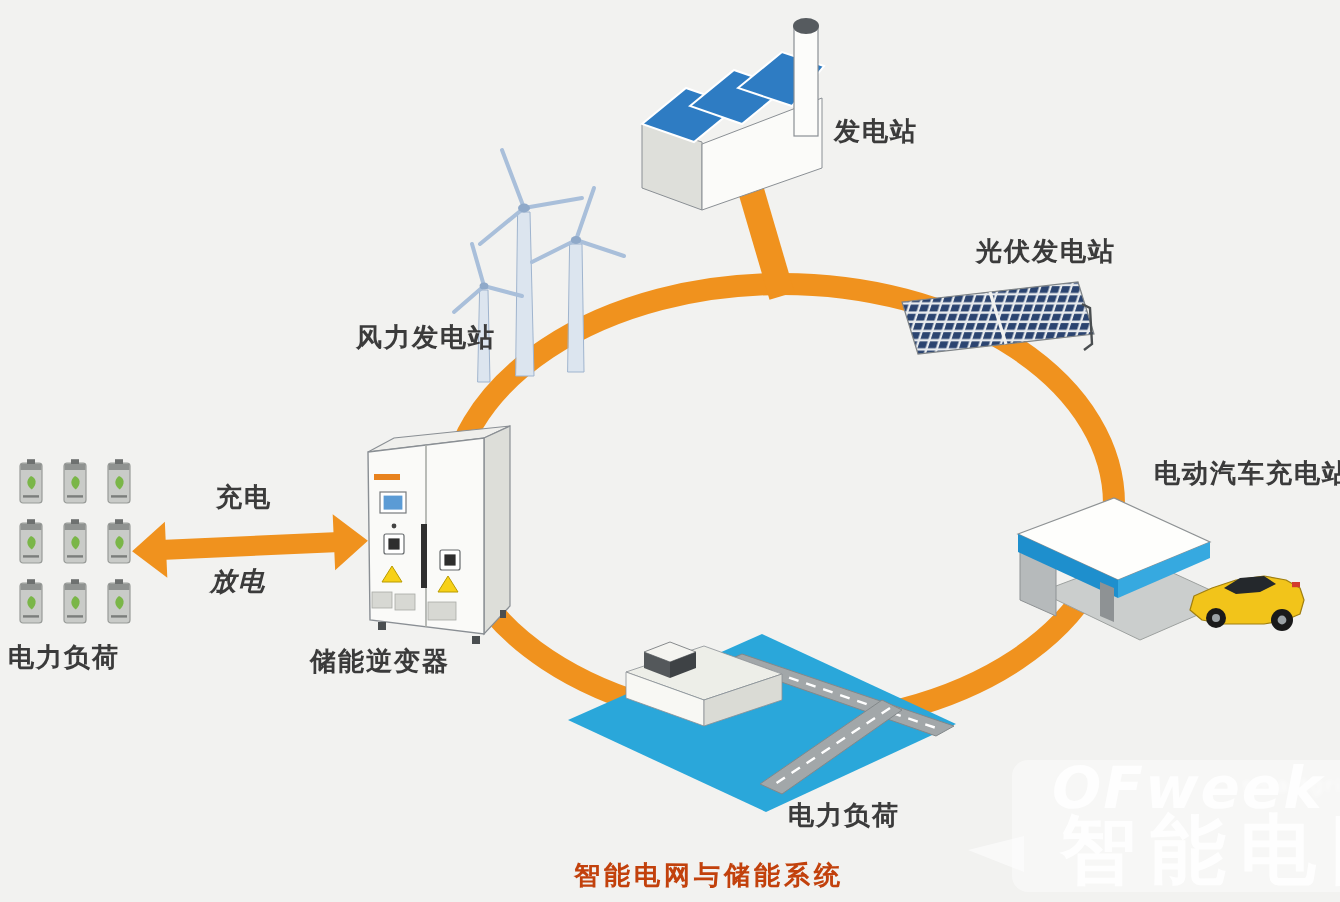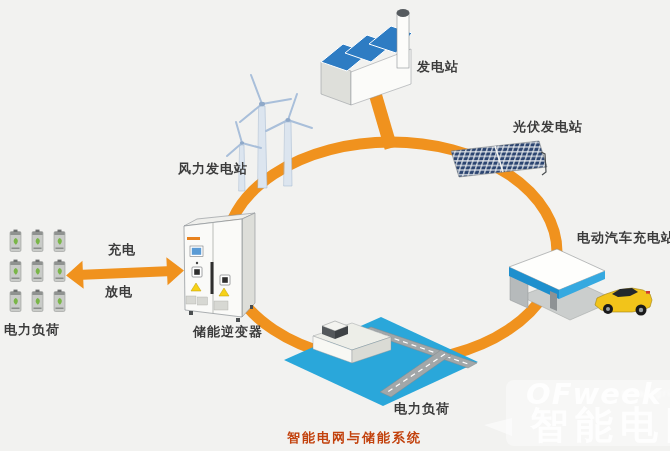--- a/index.html
+++ b/index.html
@@ -178,27 +178,27 @@
         <use href="#battery" x="32" y="289"></use>
         <use href="#battery" x="54" y="289"></use>
     </g>
 
     <g transform="rotate(-2.5 125 273)">
       <polygon points="66,273 83,259 83,268 167,268 167,259 184,273 167,287 167,278 83,278 83,287" fill="#F0921E"></polygon>
     </g>
   </svg>
 
   <div class="lbl" style="left:417px;top:60px;">发电站</div>
-  <div class="lbl" style="left:488px;top:120px;margin-left:25px;">光伏发电站</div>
+  <div class="lbl" style="left:488px;top:120px;">光伏发电站</div>
   <div class="lbl" style="left:178px;top:163px;font-family:Liberation Mono, monospace;">风力发电站</div>
   <div class="lbl" style="left:577px;top:231px;">电动汽车充电站</div>
-  <div class="lbl" style="left:155px;top:325px;margin-left:38px;">储能逆变器</div>
+  <div class="lbl" style="left:155px;top:325px;">储能逆变器</div>
   <div class="lbl" style="left:4px;top:323px;">电力负荷</div>
   <div class="lbl" style="left:108px;top:243px;">充电</div>
-  <div class="lbl" style="left:105px;top:285px;">放电</div>
+  <div class="lbl" style="left:105px;top:285px;font-style:italic;">放电</div>
   <div class="lbl" style="left:394px;top:402px;text-align:center;">电力负荷</div>
 
   <div class="caption">智能电网与储能系统</div>
 
   <div class="wm">
     <div class="wm-tail"></div>
     <div class="wm-panel"></div>
     <div class="wm-brand">OFweek</div>
     <div class="wm-domain">smartgrid.ofweek.com</div>
     <div class="wm-title">智能电网</div>

